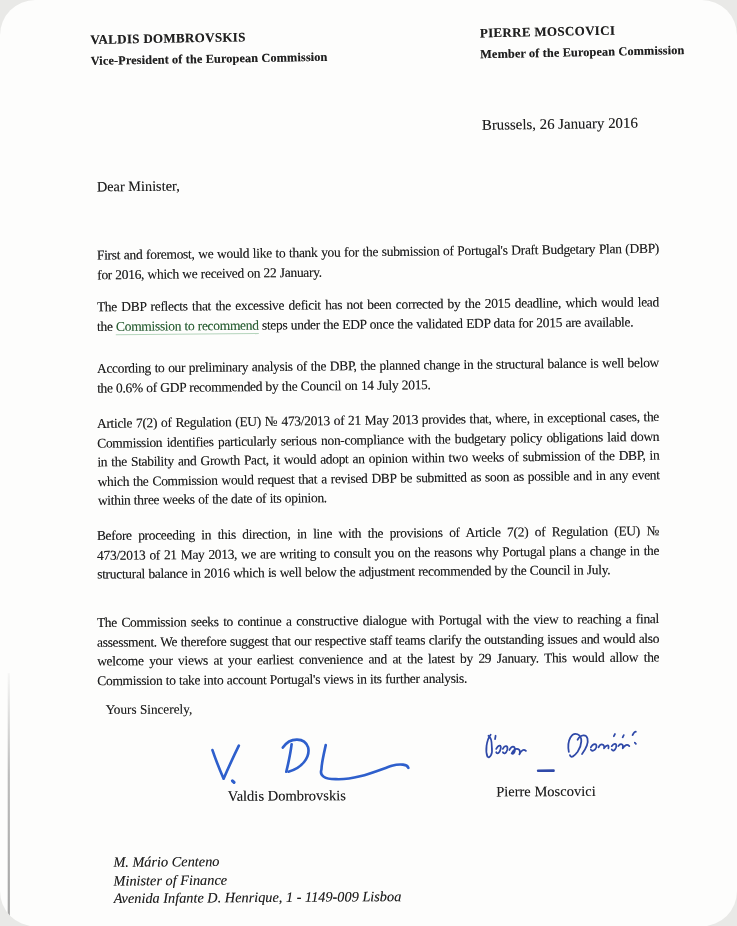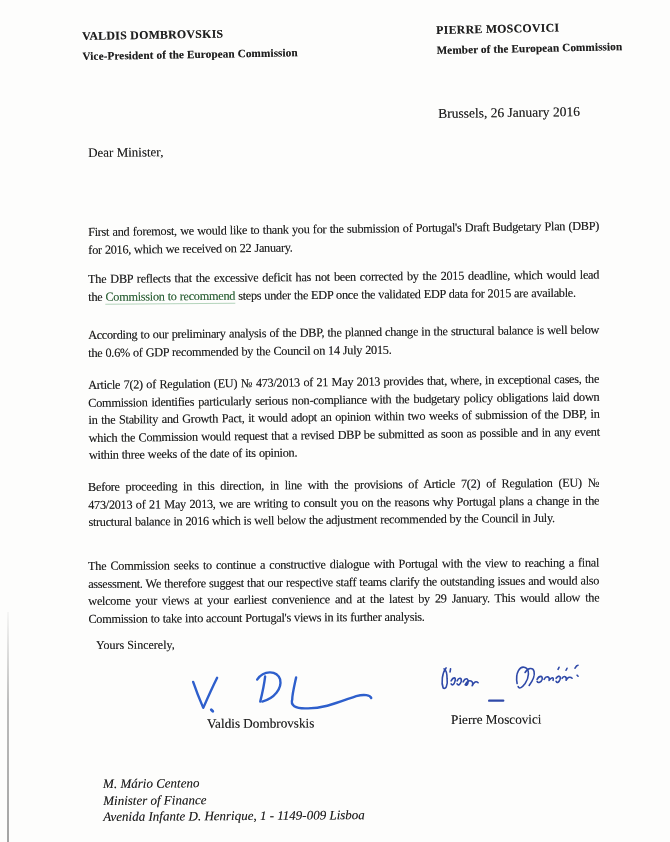--- a/index.html
+++ b/index.html
@@ -1,20 +1,21 @@
 <!DOCTYPE html>
 <html style="--paper: #fdfdfc; --text: #1f1f1f; --highlight-green: #2e6238; --signature-ink-dombrovskis: #2e5fcc; --signature-ink-moscovici: #2f49a8;"><head>
 <meta charset="utf-8">
 <style>
   html,body{margin:0;padding:0;background:#e9e9e7;}
   .page{
     position:relative;width:670px;height:842px;margin:0 auto;overflow:hidden;
     background:var(--paper,#fdfdfc);
     color:var(--text,#1f1f1f);
     font-family:"Liberation Serif","DejaVu Serif",serif;
+    border-radius:32px;
   }
   .blk{position:absolute;transform-origin:left top;}
   .toner{text-shadow:0 0 0.6px rgba(30,30,30,0.55);}
   .hdr{font-weight:bold;line-height:20px;white-space:nowrap;}
   .hdr .nm{font-size:11.8px;letter-spacing:0.3px;}
   .hdr .ttl{font-size:11.2px;letter-spacing:0.1px;}
   .dateline{font-size:13.5px;white-space:nowrap;}
   .salutation{font-size:13px;}
   .para{
     left:88px;width:511px;text-align:justify;
@@ -49,21 +50,21 @@
     <div class="ttl">Vice-President of the European Commission</div>
   </div>
 
   <div class="blk hdr toner r12" style="left:436px;top:20px;">
     <div class="nm">PIERRE MOSCOVICI</div>
     <div class="ttl">Member of the European Commission</div>
   </div>
 
   <div class="blk dateline toner r08" style="left:438px;top:106px;">Brussels, 26 January 2016</div>
 
-  <div class="blk salutation toner r06" style="left:88px;top:145px;text-align:right;">Dear Minister,</div>
+  <div class="blk salutation toner r06" style="left:88px;top:162px;text-align:right;">Dear Minister,</div>
 
   <p class="blk para toner r07" style="top:212px;">First and foremost, we would like to thank you for the submission of Portugal's Draft Budgetary Plan (DBP) for 2016, which we received on 22 January.</p>
 
   <p class="blk para toner r05" style="top:259px;"><span>The DBP reflects that the excessive deficit has not been corrected by the 2015 deadline, which would lead the </span><span class="grn">Commission to recommend</span><span> steps under the EDP once the validated EDP data for 2015 are available.</span></p>
 
   <p class="blk para toner r06" style="top:315px;">According to our preliminary analysis of the DBP, the planned change in the structural balance is well below the 0.6% of GDP recommended by the Council on 14 July 2015.</p>
 
   <p class="blk para toner r07" style="top:365px;">Article 7(2) of Regulation (EU) № 473/2013 of 21 May 2013 provides that, where, in exceptional cases, the Commission identifies particularly serious non-compliance with the budgetary policy obligations laid down in the Stability and Growth Pact, it would adopt an opinion within two weeks of submission of the DBP, in which the Commission would request that a revised DBP be submitted as soon as possible and in any event within three weeks of the date of its opinion.</p>
 
   <p class="blk para toner r05" style="top:467px;">Before proceeding in this direction, in line with the provisions of Article 7(2) of Regulation (EU) № 473/2013 of 21 May 2013, we are writing to consult you on the reasons why Portugal plans a change in the structural balance in 2016 which is well below the adjustment recommended by the Council in July.</p>

